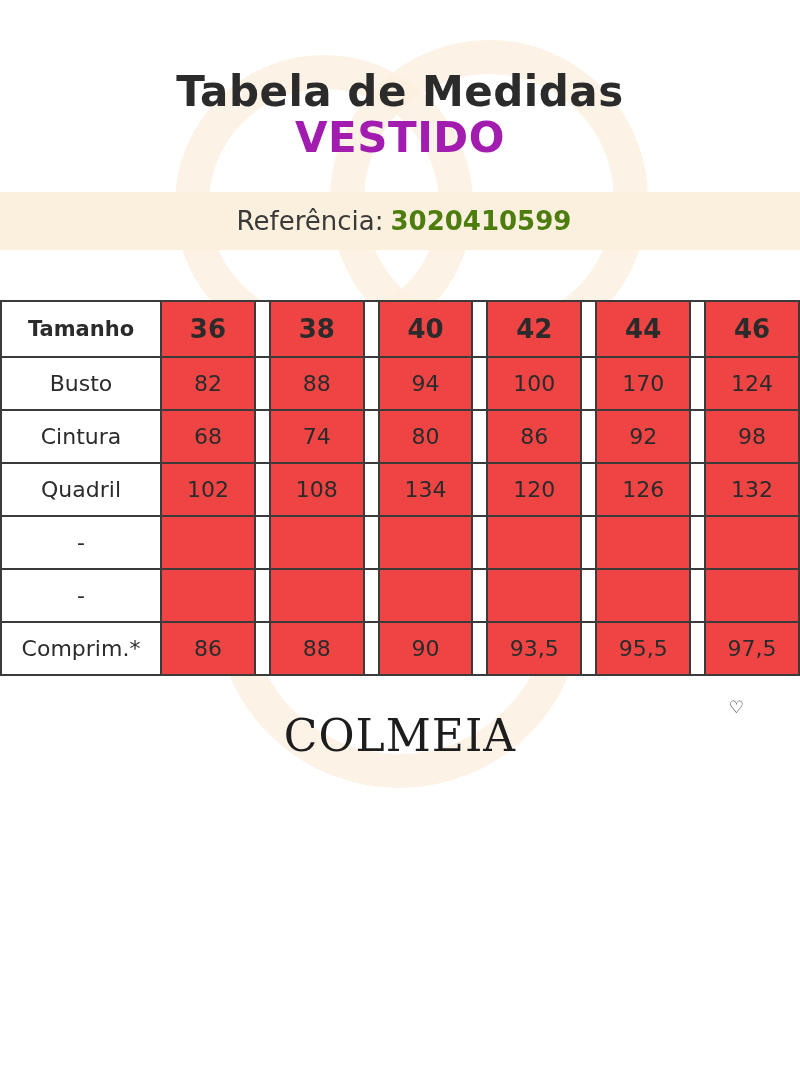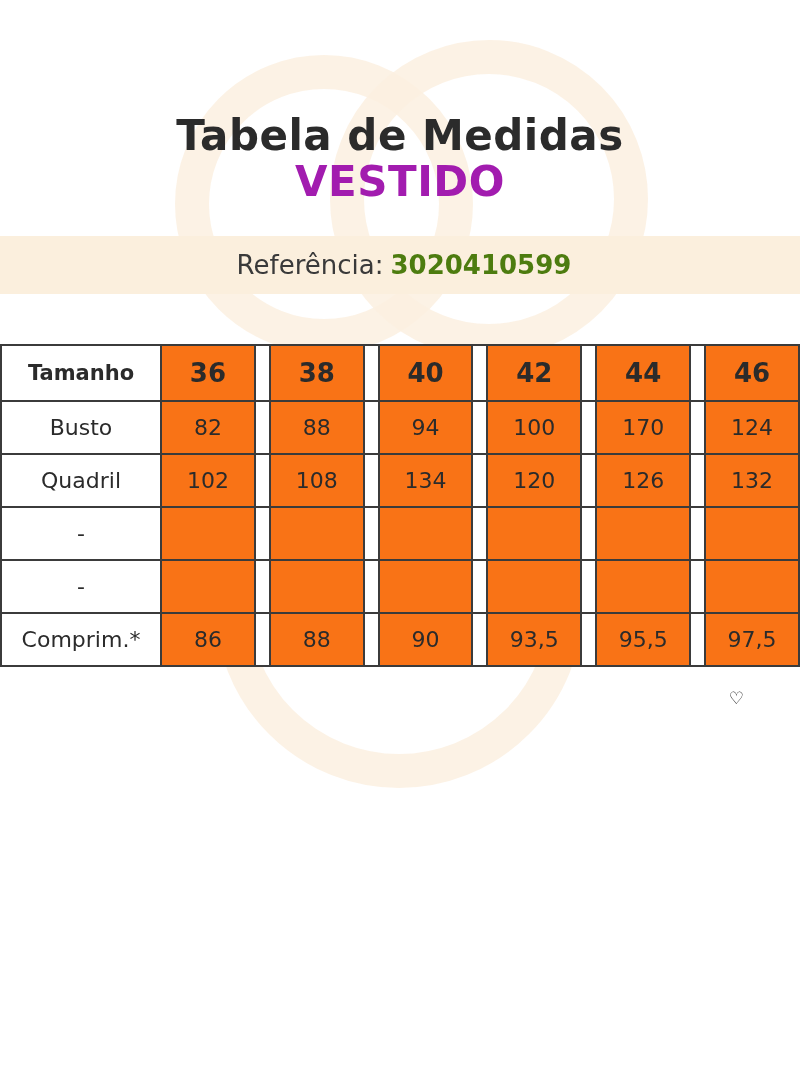--- a/index.html
+++ b/index.html
@@ -44,21 +44,21 @@
     left: 215px; top: 420px;
   }
 
   .content {
     position: relative;
     z-index: 2;
   }
 
   .title-block {
     text-align: center;
-    padding-top: 113px;
+    padding-top: 69px;
   }
   .title-line1 {
     font-size: 42px;
     font-weight: bold;
     letter-spacing: 0.5px;
     color: #2b2b2b;
     line-height: 1.08;
   }
   .title-line2 {
     font-size: 42px;
@@ -105,21 +105,21 @@
     font-size: 22px;
     color: #2b2b2b;
     padding: 0;
   }
   td.label-cell {
     width: 148px;
     font-size: 21px;
     background: #ffffff;
   }
   td.value-cell {
-    background: #f97316;
+    background: #ef4444;
     width: 86px;
   }
   td.gap-cell {
     border-top: none;
     border-bottom: none;
     border-left: 2px solid #3b3b3b;
     border-right: 2px solid #3b3b3b;
     background: #ffffff;
     width: 12px;
   }
@@ -207,20 +207,34 @@
             <td class="gap-cell"></td>
             <td class="value-cell">94</td>
             <td class="gap-cell"></td>
             <td class="value-cell">100</td>
             <td class="gap-cell"></td>
             <td class="value-cell">170</td>
             <td class="gap-cell"></td>
             <td class="value-cell">124</td>
           </tr>
 
+          <tr>
+            <td class="label-cell">Cintura</td>
+            <td class="value-cell">68</td>
+            <td class="gap-cell"></td>
+            <td class="value-cell">74</td>
+            <td class="gap-cell"></td>
+            <td class="value-cell">80</td>
+            <td class="gap-cell"></td>
+            <td class="value-cell">86</td>
+            <td class="gap-cell"></td>
+            <td class="value-cell">92</td>
+            <td class="gap-cell"></td>
+            <td class="value-cell">98</td>
+          </tr>
 
           <tr>
             <td class="label-cell">Quadril</td>
             <td class="value-cell">102</td>
             <td class="gap-cell"></td>
             <td class="value-cell">108</td>
             <td class="gap-cell"></td>
             <td class="value-cell">134</td>
             <td class="gap-cell"></td>
             <td class="value-cell">120</td>
@@ -272,17 +286,18 @@
             <td class="gap-cell"></td>
             <td class="value-cell">95,5</td>
             <td class="gap-cell"></td>
             <td class="value-cell">97,5</td>
           </tr>
         </tbody>
       </table>
     </div>
 
     <div class="brand">
+      <span class="brand-text">COLMEIA</span>
       <span class="brand-heart">♡</span>
     </div>
 
   </div>
 </div>
 
 </body></html>

